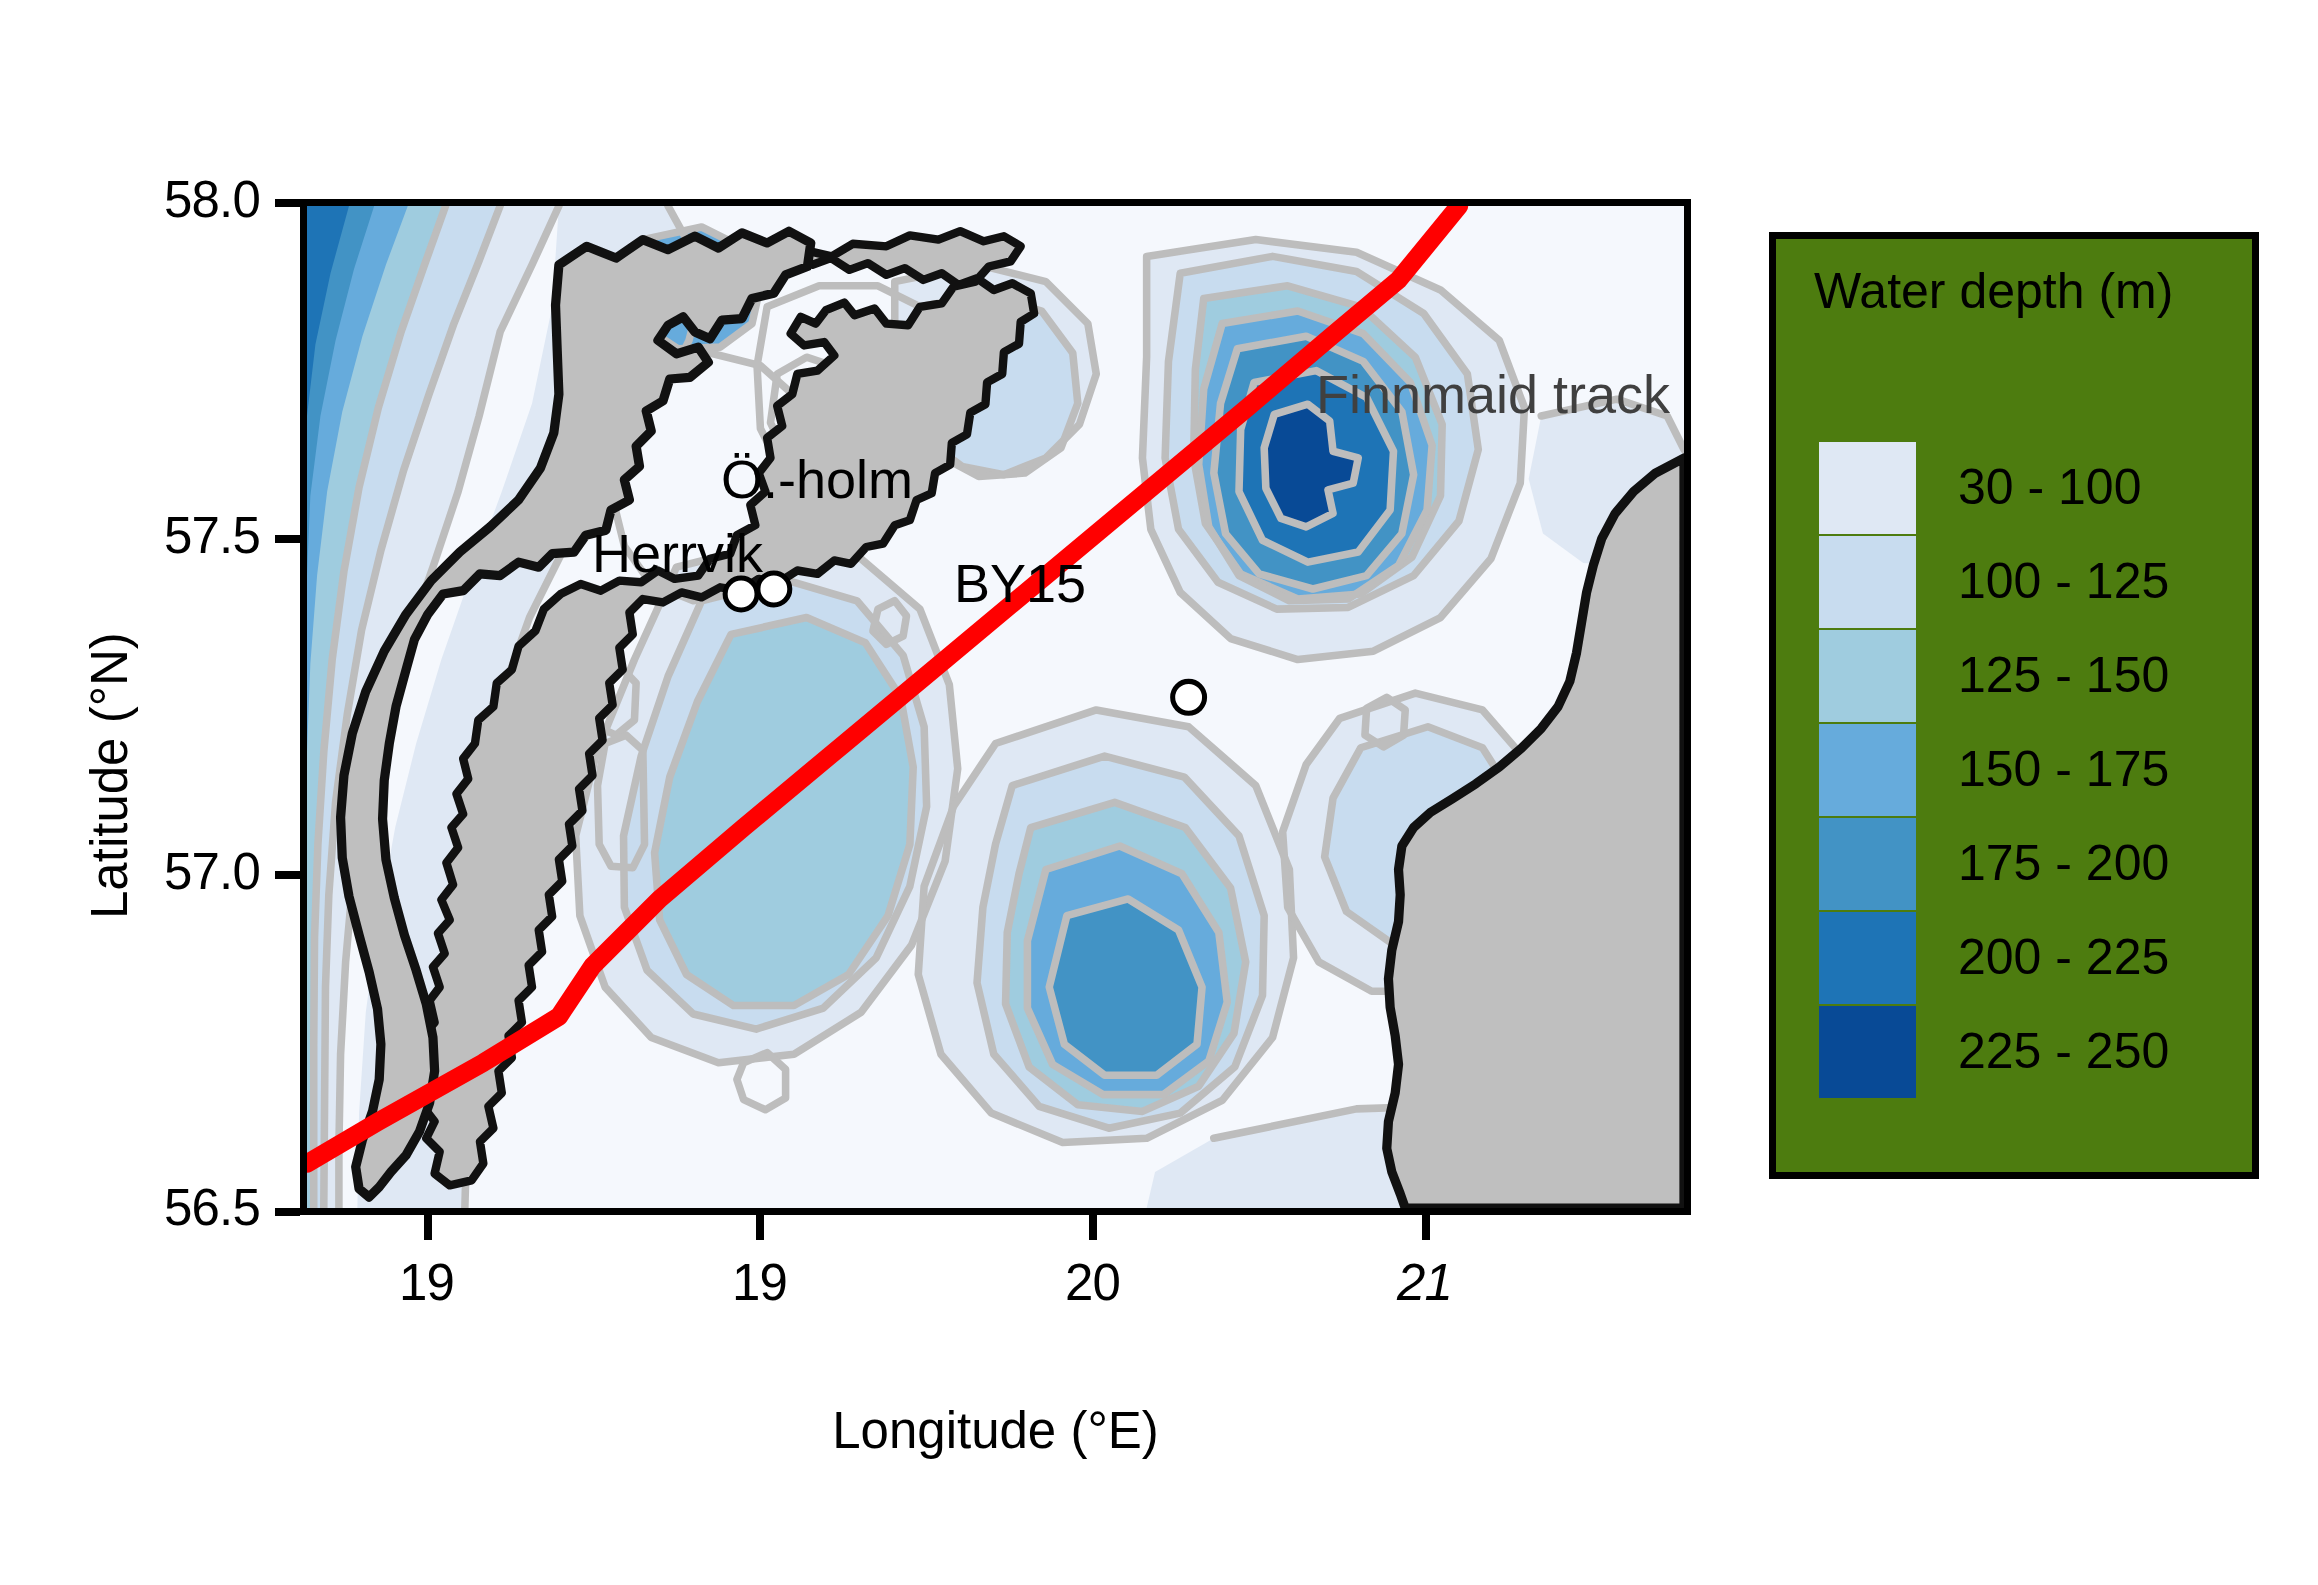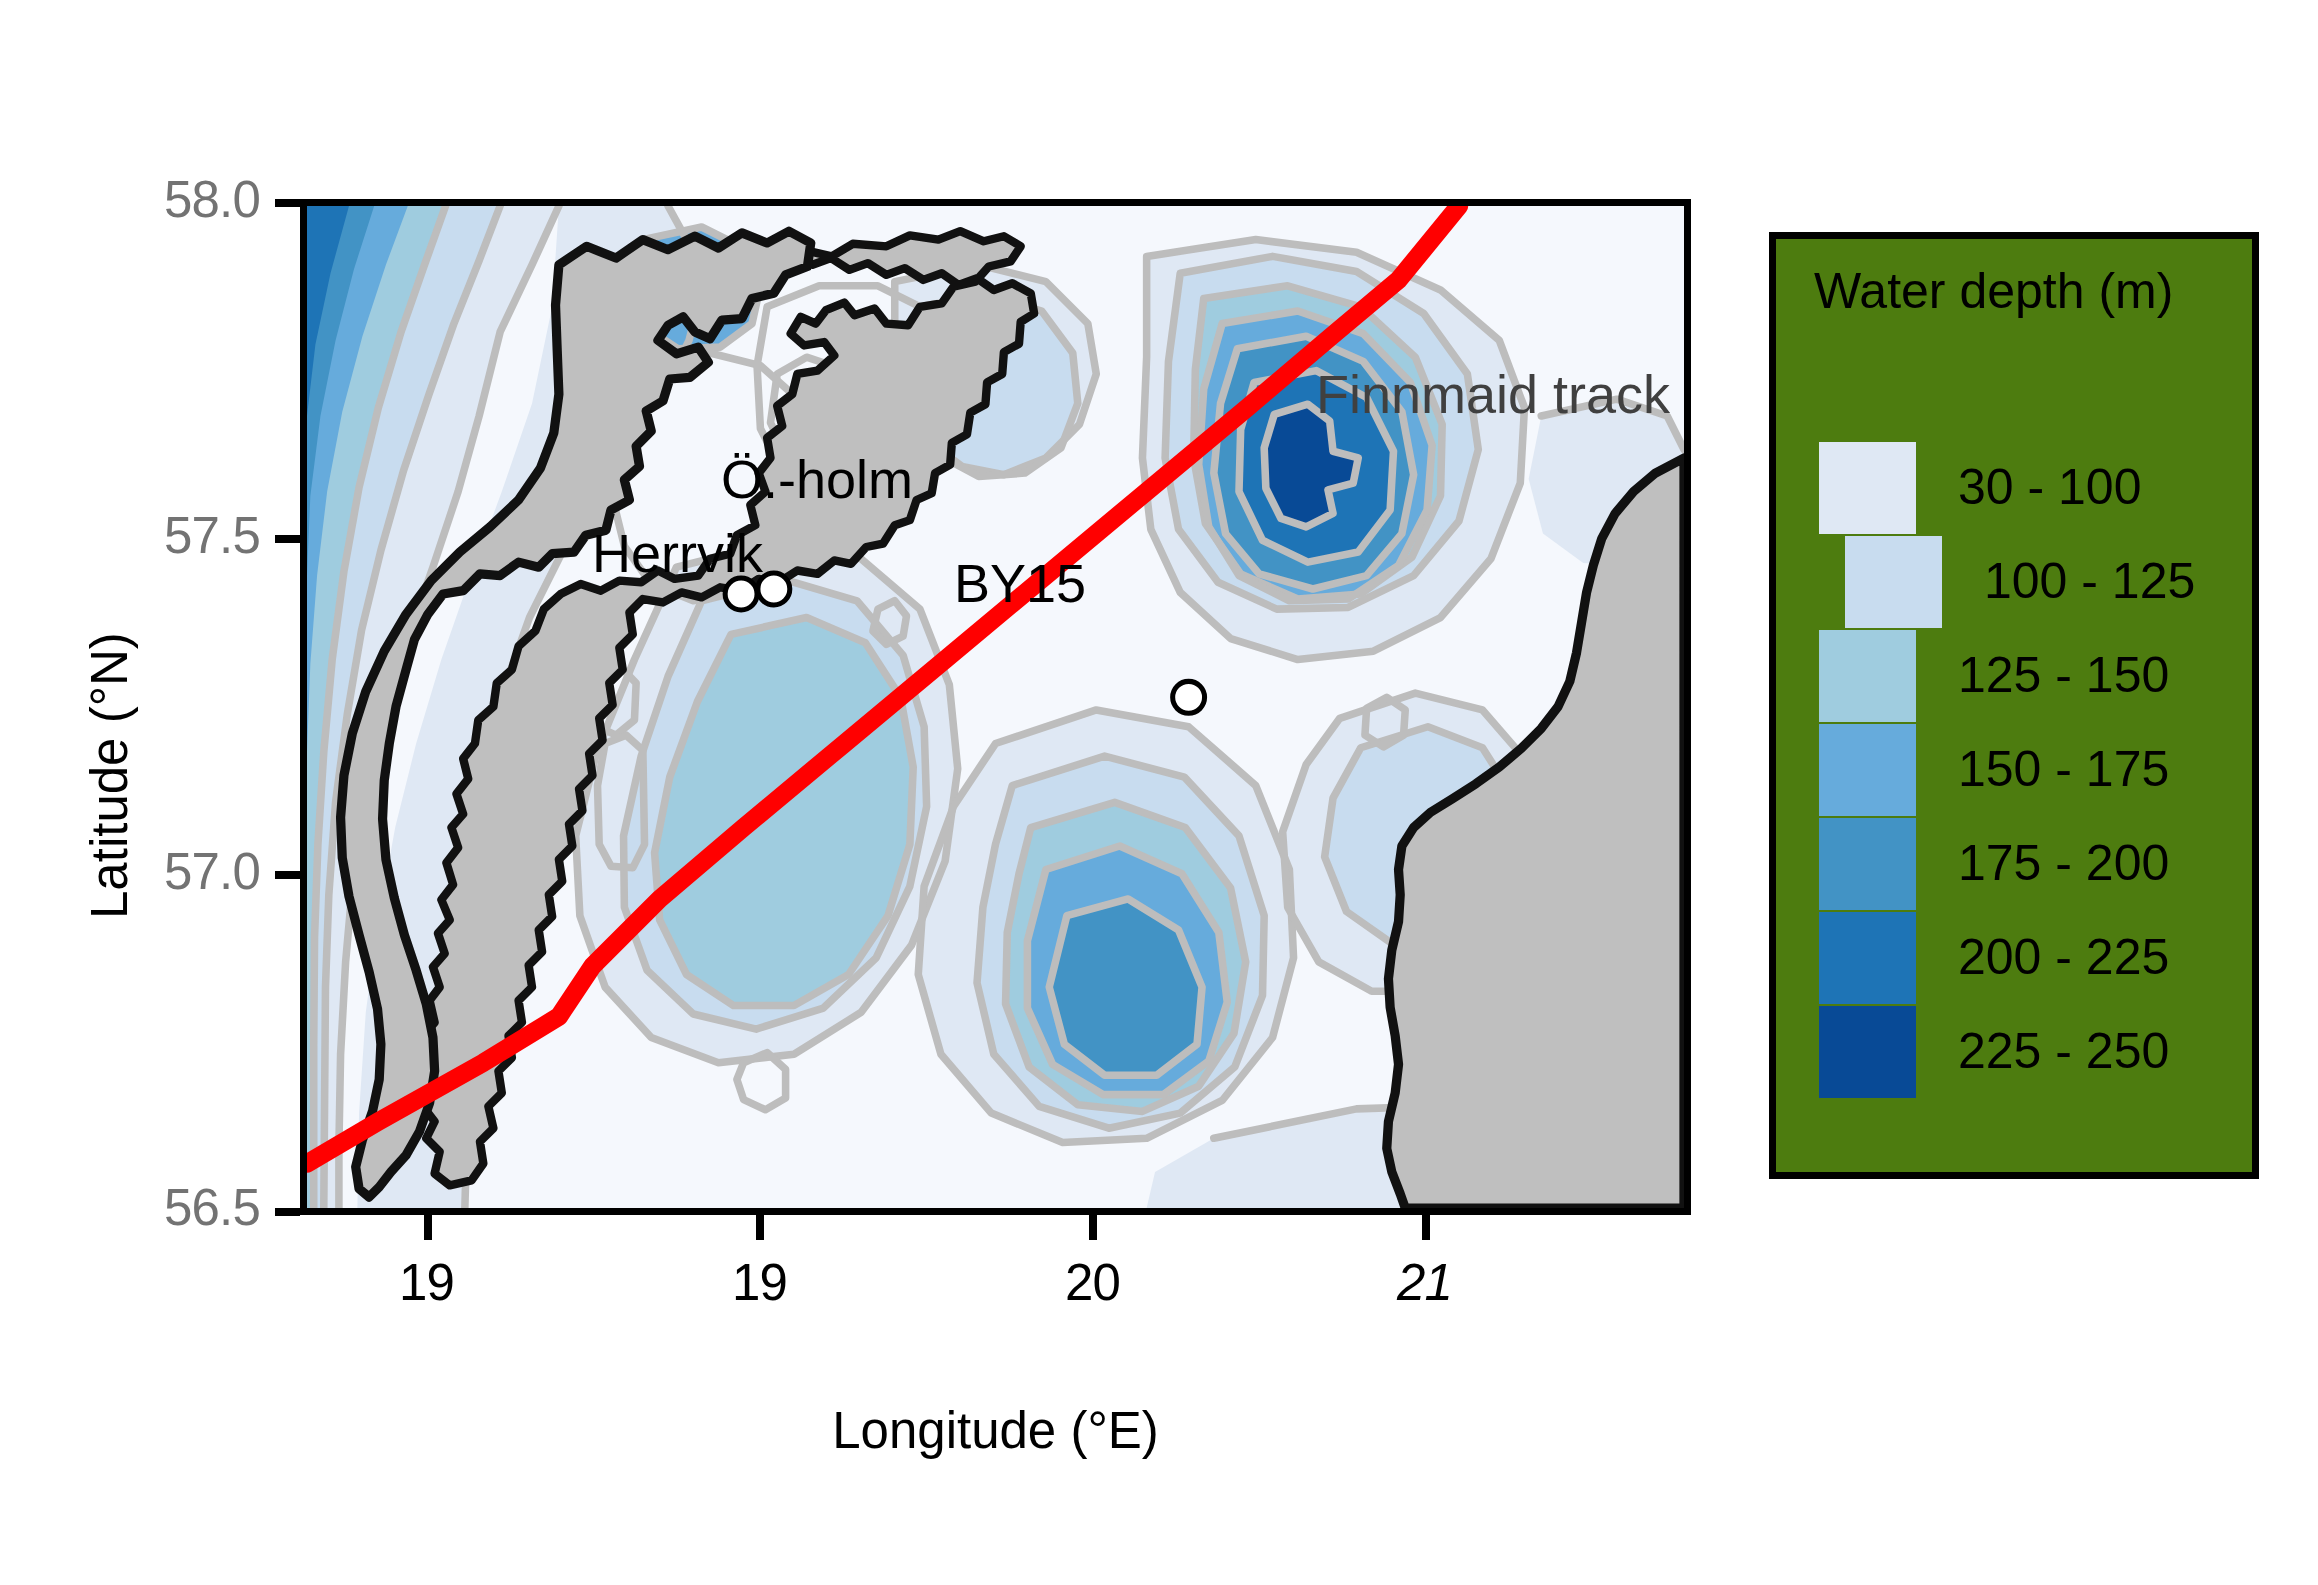--- a/index.html
+++ b/index.html
@@ -12,21 +12,21 @@
 
   
   #map-panel{position:absolute;left:300px;top:199px;width:1391px;height:1016px;
              background:#f5f8fd;border:7.6px solid #000;box-sizing:border-box;overflow:hidden;}
   #map-svg{position:absolute;left:0;top:0;width:100%;height:100%;display:block;}
 
   
   .tick-y{position:absolute;width:25px;height:7.6px;background:#000;left:-25px;}
   .tick-x{position:absolute;height:25px;width:7.6px;background:#000;top:0px;}
 
-  .ylabel-txt{position:absolute;text-align:right;font-size:51px;color:#737373;
+  .ylabel-txt{position:absolute;text-align:right;font-size:51px;color:#000000;
               line-height:51px;letter-spacing:-0.8px;white-space:nowrap;}
   .xlabel-txt{position:absolute;text-align:center;font-size:51px;color:#000;
               line-height:51px;letter-spacing:-0.8px;white-space:nowrap;}
   #x-axis-title{position:absolute;left:300px;top:1401px;width:1391px;
      font-size:51px;color:#000;text-align:center;white-space:nowrap;}
 
   
   .map-label{position:absolute;font-size:54px;color:#000;white-space:nowrap;
              line-height:54px;}
   .map-label.red{color:#404040;}
@@ -308,21 +308,21 @@
 
   <div id="legend">
     <div id="legend-title">Water depth (m)</div>
 
 
     <div class="legend-row" style="top:203px;">
       <div class="legend-swatch" style="background:#dfe8f4;"></div>
       <div class="legend-text">30 - 100</div>
     </div>
 
-    <div class="legend-row" style="top:297px;margin-left:26px;">
+    <div class="legend-row" style="top:297px;">
       <div class="legend-swatch" style="background:#c8dcef;"></div>
       <div class="legend-text">100 - 125</div>
     </div>
 
     <div class="legend-row" style="top:391px;">
       <div class="legend-swatch" style="background:#9fccdf;"></div>
       <div class="legend-text">125 - 150</div>
     </div>
 
     <div class="legend-row" style="top:485px;">

